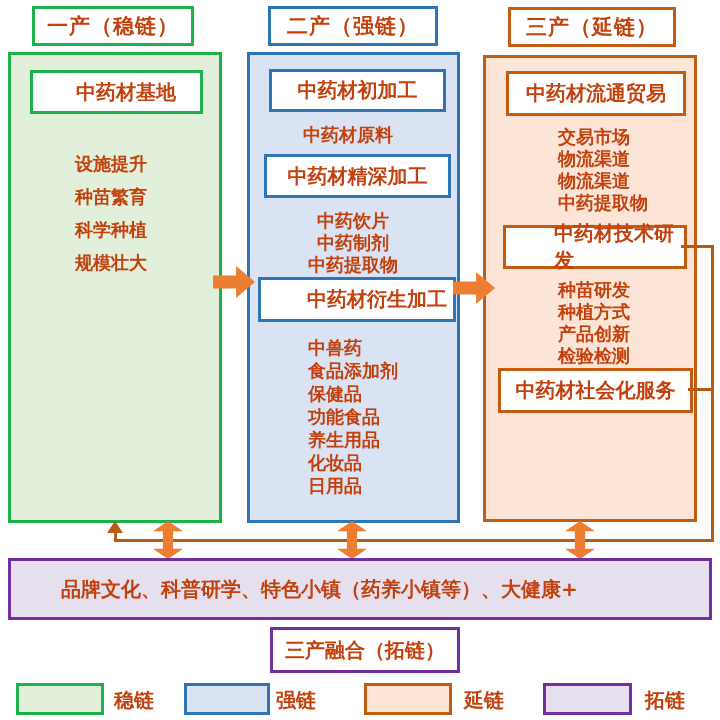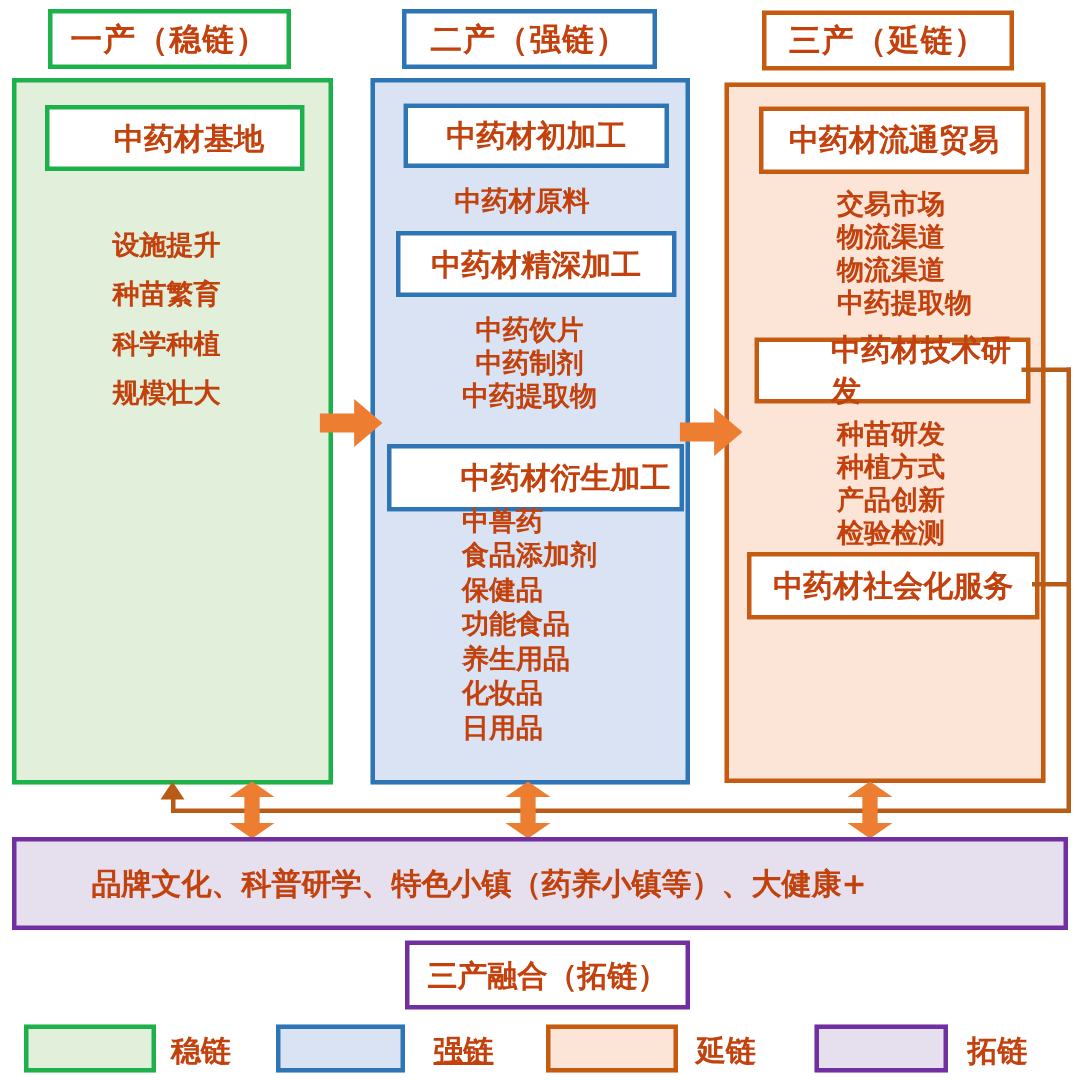--- a/index.html
+++ b/index.html
@@ -72,21 +72,21 @@
                   align-items:center; justify-content:center; font-size:20px;text-align:center; }
 
   
   .swatch { position:absolute; top:683px; height:32px; border:3px solid; }
   #sw-stable { left:16px;  width:88px; background:#e2efda; border-color:#1db14c; }
   #sw-strong { left:184px; width:86px; background:#dae3f3; border-color:#2e75b6; }
   #sw-extend { left:364px; width:88px; background:#fce4d6; border-color:#c55a11; }
   #sw-expand { left:543px; width:89px; background:#e6dfee; border-color:#7030a0; }
   .leg-label { position:absolute; top:687px; font-size:20px; }
   #lg-stable { left:114px; }
-  #lg-strong { left:289px;text-decoration:underline; }
+  #lg-strong { left:276px; }
   #lg-extend { left:464px; }
   #lg-expand { left:645px; }
 </style>
 </head>
 <body>
 
 <div id="canvas">
 
   <div class="hdr green">一产（稳链）</div>
   <div class="hdr orange">三产（延链）</div>
@@ -106,21 +106,21 @@
     <div class="sub" style="left:19px; top:14px; width:177px; height:43px;">中药材初加工</div>
     <div class="items b-items0">
       <div class="item">中药材原料</div>
     </div>
     <div class="sub" style="left:14px; top:99px; width:187px; height:44px;">中药材精深加工</div>
     <div class="items b-items1">
       <div class="item">中药饮片</div>
       <div class="item">中药制剂</div>
       <div class="item">中药提取物</div>
     </div>
-    <div class="sub" style="left:8px; top:241px; width:198px; height:45px;padding-left:40px;">中药材衍生加工</div>
+    <div class="sub" style="left:8px; top:222px; width:198px; height:45px;padding-left:40px;">中药材衍生加工</div>
     <div class="items b-items2">
       <div class="item">中兽药</div>
       <div class="item">食品添加剂</div>
       <div class="item">保健品</div>
       <div class="item">功能食品</div>
       <div class="item">养生用品</div>
       <div class="item">化妆品</div>
       <div class="item">日用品</div>
     </div>
   </div>

